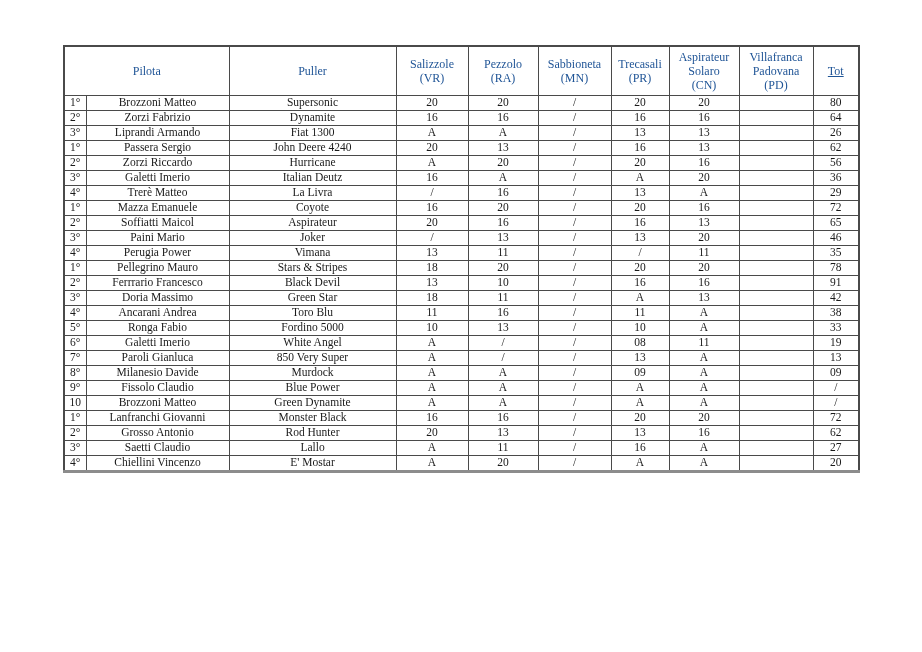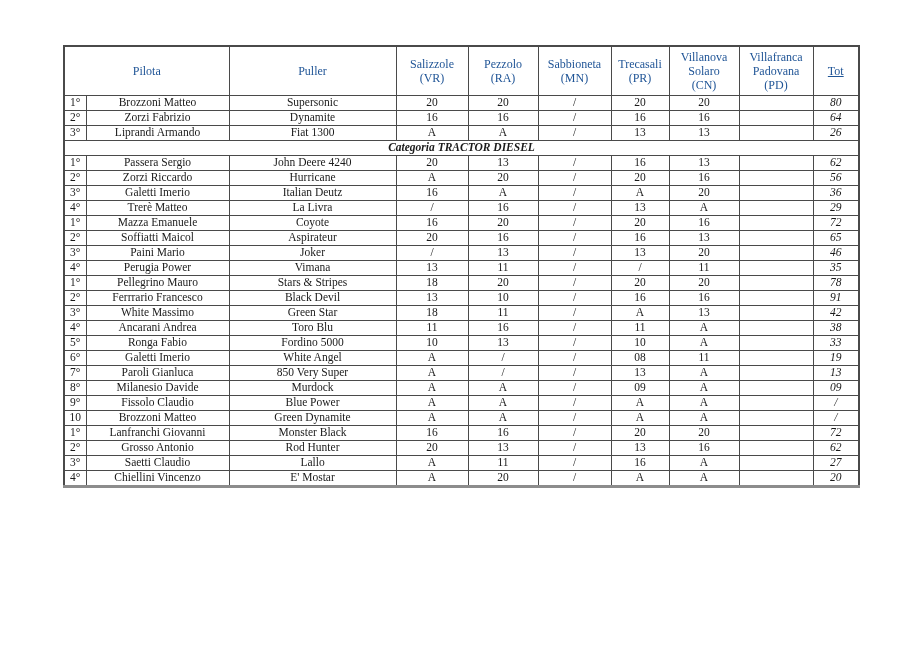--- a/index.html
+++ b/index.html
@@ -52,21 +52,21 @@
     border-top: none;
     border-bottom: none;
     text-align: left;
     color: #1f5496;
     font-weight: bold;
     font-style: italic;
     font-size: 13.5px;
     padding: 7px 0 2px 6px;
     white-space: pre;
   }
-  td.tot-cell { color: #cc2020; font-style: italic; }
+  td.tot-cell { color: #cc2020; }
   th.tot-head { color: #1f5496; text-decoration: underline; }
 </style>
 </head>
 <body>
 
 <div class="page">
   <table class="results">
     <colgroup>
       <col style="width:22px">
       <col style="width:143px">
@@ -93,21 +93,21 @@
         </th>
         <th>
           <span class="venue-name">Sabbioneta</span>
           <span class="venue-code">(MN)</span>
         </th>
         <th>
           <span class="venue-name">Trecasali</span>
           <span class="venue-code">(PR)</span>
         </th>
         <th>
-          <span class="venue-name">Villanova Solaro</span>
+          <span class="venue-name">Aspirateur Solaro</span>
           <span class="venue-code">(CN)</span>
         </th>
         <th>
           <span class="venue-name">Villafranca Padovana</span>
           <span class="venue-code">(PD)</span>
         </th>
         <th class="tot-head">Tot</th>
       </tr>
     </thead>
     <tbody>
@@ -140,23 +140,20 @@
           <td>Liprandi Armando</td>
           <td>Fiat 1300</td>
           <td>A</td>
           <td>A</td>
           <td>/</td>
           <td>13</td>
           <td>13</td>
           <td></td>
           <td class="tot-cell">26</td>
         </tr>
-        <tr>
-          <td colspan="10" class="category-cell">Categoria  TRACTOR DIESEL</td>
-        </tr>
         <tr class="data-row">
           <td>1°</td>
           <td>Passera Sergio</td>
           <td>John Deere 4240</td>
           <td>20</td>
           <td>13</td>
           <td>/</td>
           <td>16</td>
           <td>13</td>
           <td></td>
@@ -265,21 +262,21 @@
           <td>13</td>
           <td>10</td>
           <td>/</td>
           <td>16</td>
           <td>16</td>
           <td></td>
           <td class="tot-cell">91</td>
         </tr>
         <tr class="data-row">
           <td>3°</td>
-          <td>White Massimo</td>
+          <td>Doria Massimo</td>
           <td>Green Star</td>
           <td>18</td>
           <td>11</td>
           <td>/</td>
           <td>A</td>
           <td>13</td>
           <td></td>
           <td class="tot-cell">42</td>
         </tr>
         <tr class="data-row">

